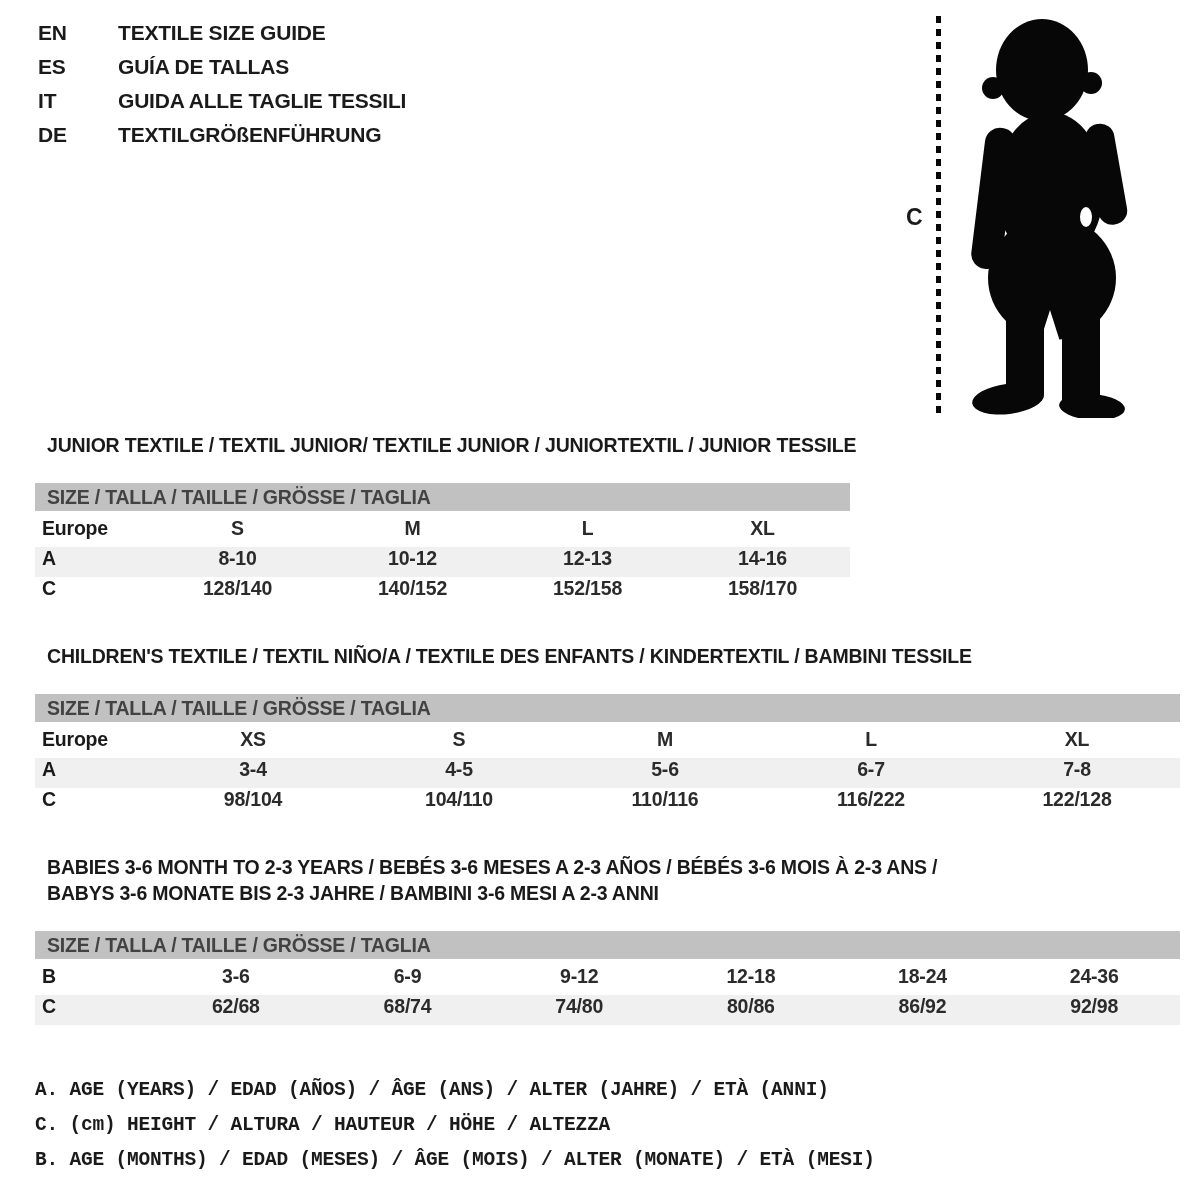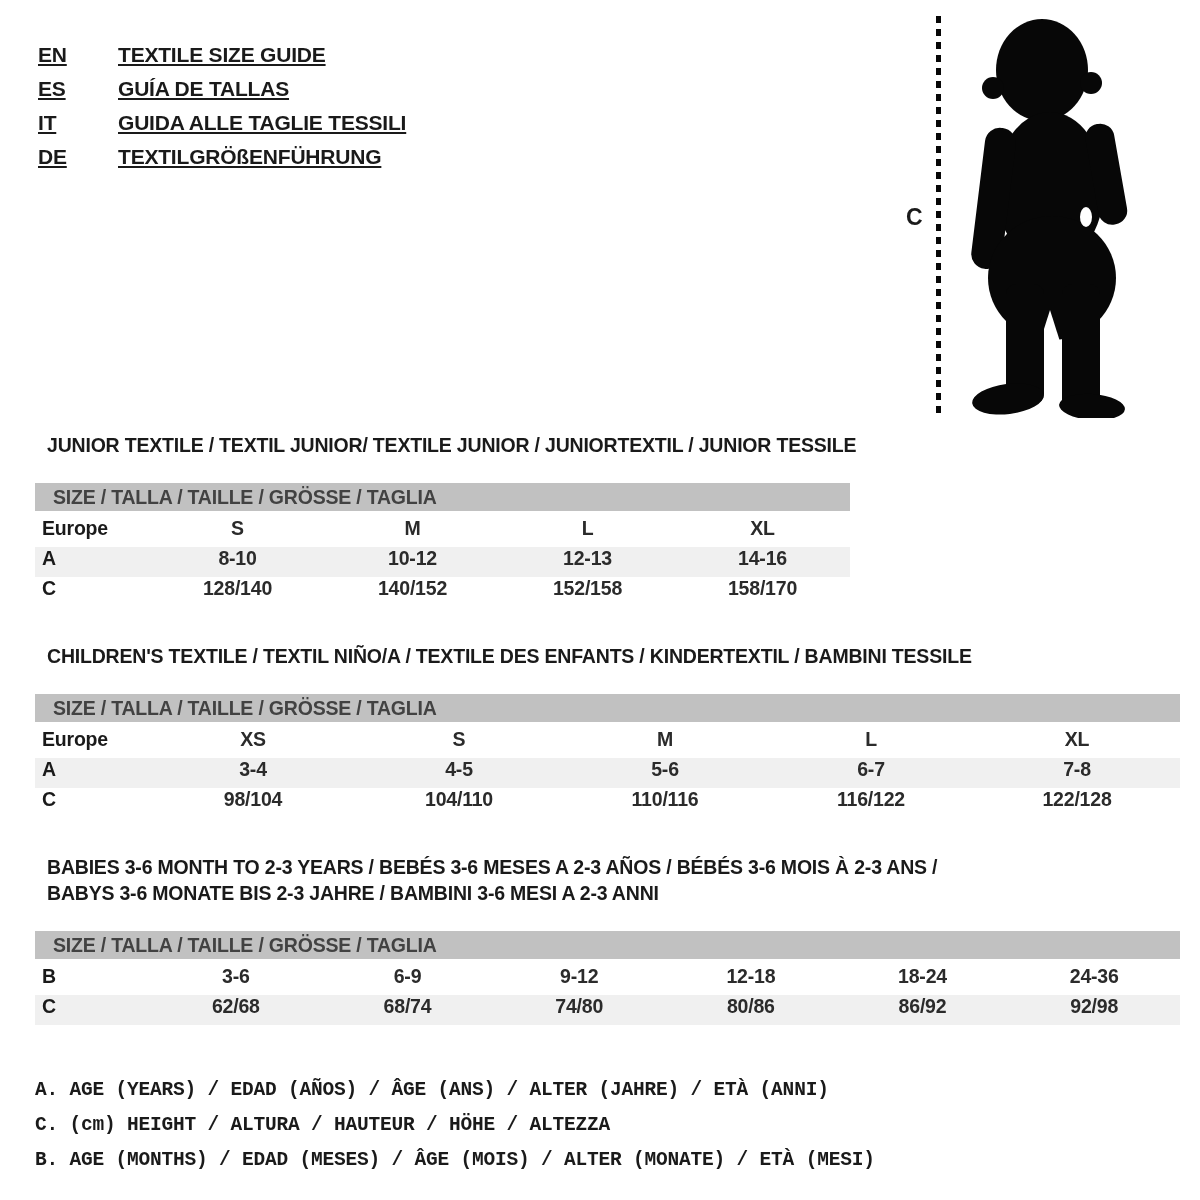--- a/index.html
+++ b/index.html
@@ -15,21 +15,21 @@
     position:relative;
     width:1200px;height:1200px;
     background:#ffffff;
     color:var(--ink);
     font-family:"Liberation Sans",sans-serif;
     font-weight:700;
     letter-spacing:-0.2px;
     overflow:hidden;
   }
   
-  .lang-block{position:absolute;top:38px;left:38px;text-decoration:underline;}
+  .lang-block{position:absolute;top:16px;left:38px;}
   .lang-row{display:flex;font-size:21px;line-height:34px;}
   .lang-code{width:80px;}
   .lang-label{white-space:nowrap;}
   
   .figure{position:absolute;top:16px;left:906px;height:402px;display:flex;align-items:stretch;}
   .figure-c{align-self:center;font-size:23px;margin-right:14px;}
   .dash-line{
     width:5px;height:402px;margin-right:21px;
     background:repeating-linear-gradient(to bottom,var(--silhouette) 0 7px,transparent 7px 13px);
   }
@@ -37,21 +37,21 @@
   
   .content{position:absolute;top:432px;left:35px;width:1145px;}
   .section{margin-bottom:36px;}
   .section-title{font-size:19.5px;line-height:26px;white-space:nowrap;margin-left:12px;}
   .table{width:1145px;margin-top:25px;font-size:19.5px;}
   .table--narrow{width:815px;}
   .size-bar{
     background:var(--header-bar);
     color:var(--bar-ink);
     height:28px;line-height:28px;
-    padding-left:18px;
+    padding-left:12px;
     margin-bottom:6px;
   }
   .trow{display:flex;height:30px;}
   .trow--shaded{background:var(--row-stripe);}
   .tlabel{width:115px;padding-left:7px;}
   .tcell{flex:1;text-align:center;color:#2b2b2b;}
   
   .legend{margin-top:48px;font-size:19.5px;line-height:35px;font-family:Liberation Mono, monospace;}
   .legend-line{white-space:nowrap;}
 </style>
@@ -160,21 +160,21 @@
               <div class="tcell">4-5</div>
               <div class="tcell">5-6</div>
               <div class="tcell">6-7</div>
               <div class="tcell">7-8</div>
             </div>
             <div class="trow">
               <div class="tlabel">C</div>
               <div class="tcell">98/104</div>
               <div class="tcell">104/110</div>
               <div class="tcell">110/116</div>
-              <div class="tcell">116/122</div>
+              <div class="tcell">116/222</div>
               <div class="tcell">122/128</div>
             </div>
           </div>
         </div>
         <div class="section">
           <div class="section-title">BABIES 3-6 MONTH TO 2-3 YEARS / BEBÉS 3-6 MESES A 2-3 AÑOS / BÉBÉS 3-6 MOIS À 2-3 ANS /</div>
           <div class="section-title">BABYS 3-6 MONATE BIS 2-3 JAHRE / BAMBINI 3-6 MESI A 2-3 ANNI</div>
           <div class="table">
             <div class="size-bar">SIZE / TALLA / TAILLE / GRÖSSE / TAGLIA</div>
             <div class="trow">

